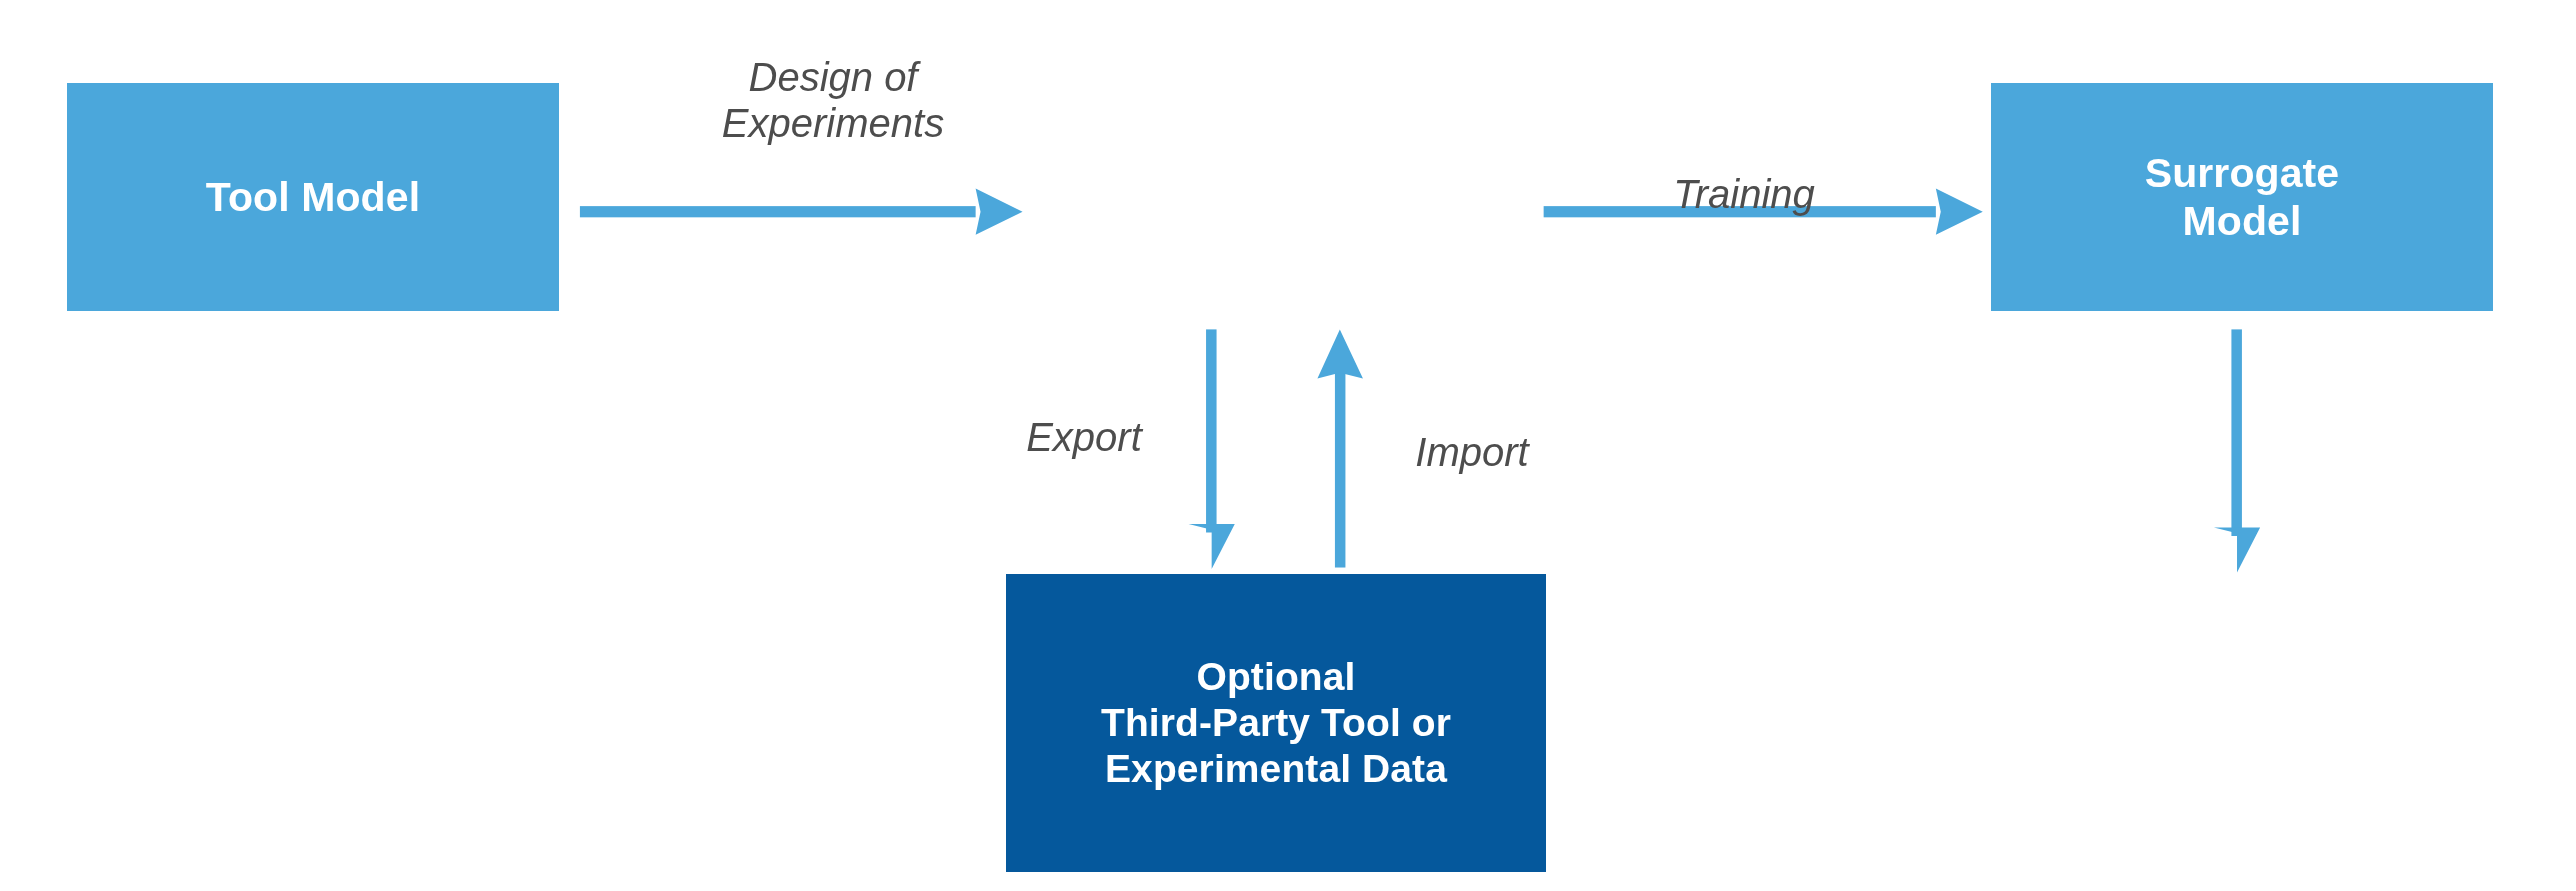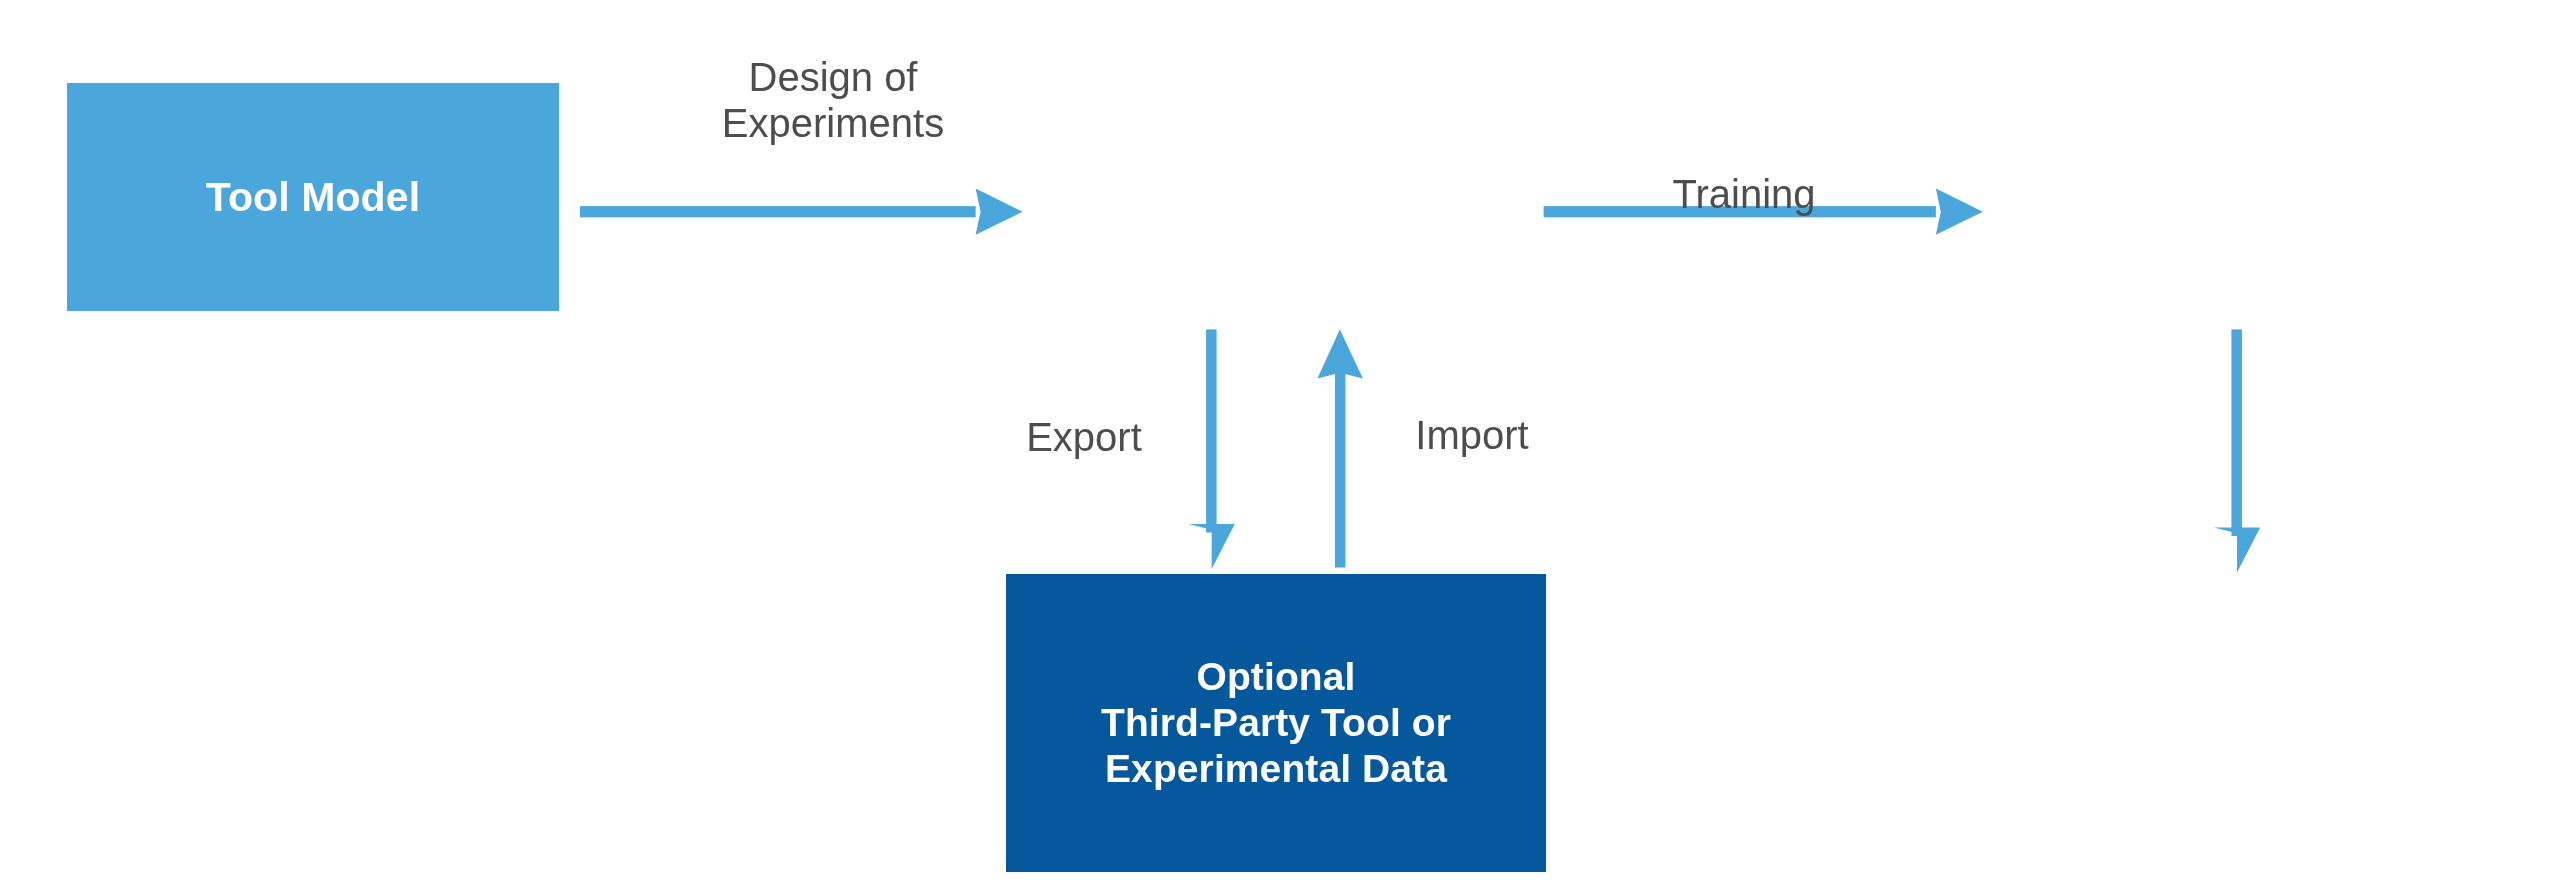--- a/index.html
+++ b/index.html
@@ -39,20 +39,21 @@
     white-space: pre-line;
   }
 
   .edge-label {
     position: absolute;
     color: #4d4d4d;
     font-weight: 400;
     text-align: center;
     line-height: 1.14;
     white-space: pre-line;
+    font-style: italic;
   }
 
   .arrow-layer {
     position: absolute;
     left: 0;
     top: 0;
     width: 2576px;
     height: 892px;
     pointer-events: none;
   }
@@ -93,32 +94,36 @@
       <rect x="3186" y="470" width="15" height="295" fill="#4ba7db"></rect>
       <polygon points="3161,753 3227,753 3194,817 3194,761" fill="#4ba7db"></polygon>
     </g>
   </svg>
 
   <div class="node node-light fs-node-lg" style="left:67px; top:83px; width:492px; height:228px;">
     <span class="node-label">Tool Model</span>
   </div>
 
 
+  <div class="node node-light fs-node-lg" style="left:1991px; top:83px; width:502px; height:228px;">
+    <span class="node-label">Surrogate
+Model</span>
+  </div>
 
   <div class="node node-dark fs-node-md" style="left:1006px; top:574px; width:540px; height:298px;justify-content:center;">
     <span class="node-label">Optional
 Third-Party Tool or
 Experimental Data</span>
   </div>
 
 
   <div class="edge-label fs-edge" style="left:651px; top:55px; width:364px;">Design of
 Experiments</div>
 
   <div class="edge-label fs-edge" style="left:1604px; top:132px; width:280px;margin-top:40px;">Training</div>
 
   <div class="edge-label fs-edge" style="left:986px; top:415px; width:196px;">Export</div>
 
-  <div class="edge-label fs-edge" style="left:1374px; top:413px; width:196px;">Import</div>
+  <div class="edge-label fs-edge" style="left:1374px; top:430px; width:196px;">Import</div>
 
 
 </div>
 
 
 </body></html>

